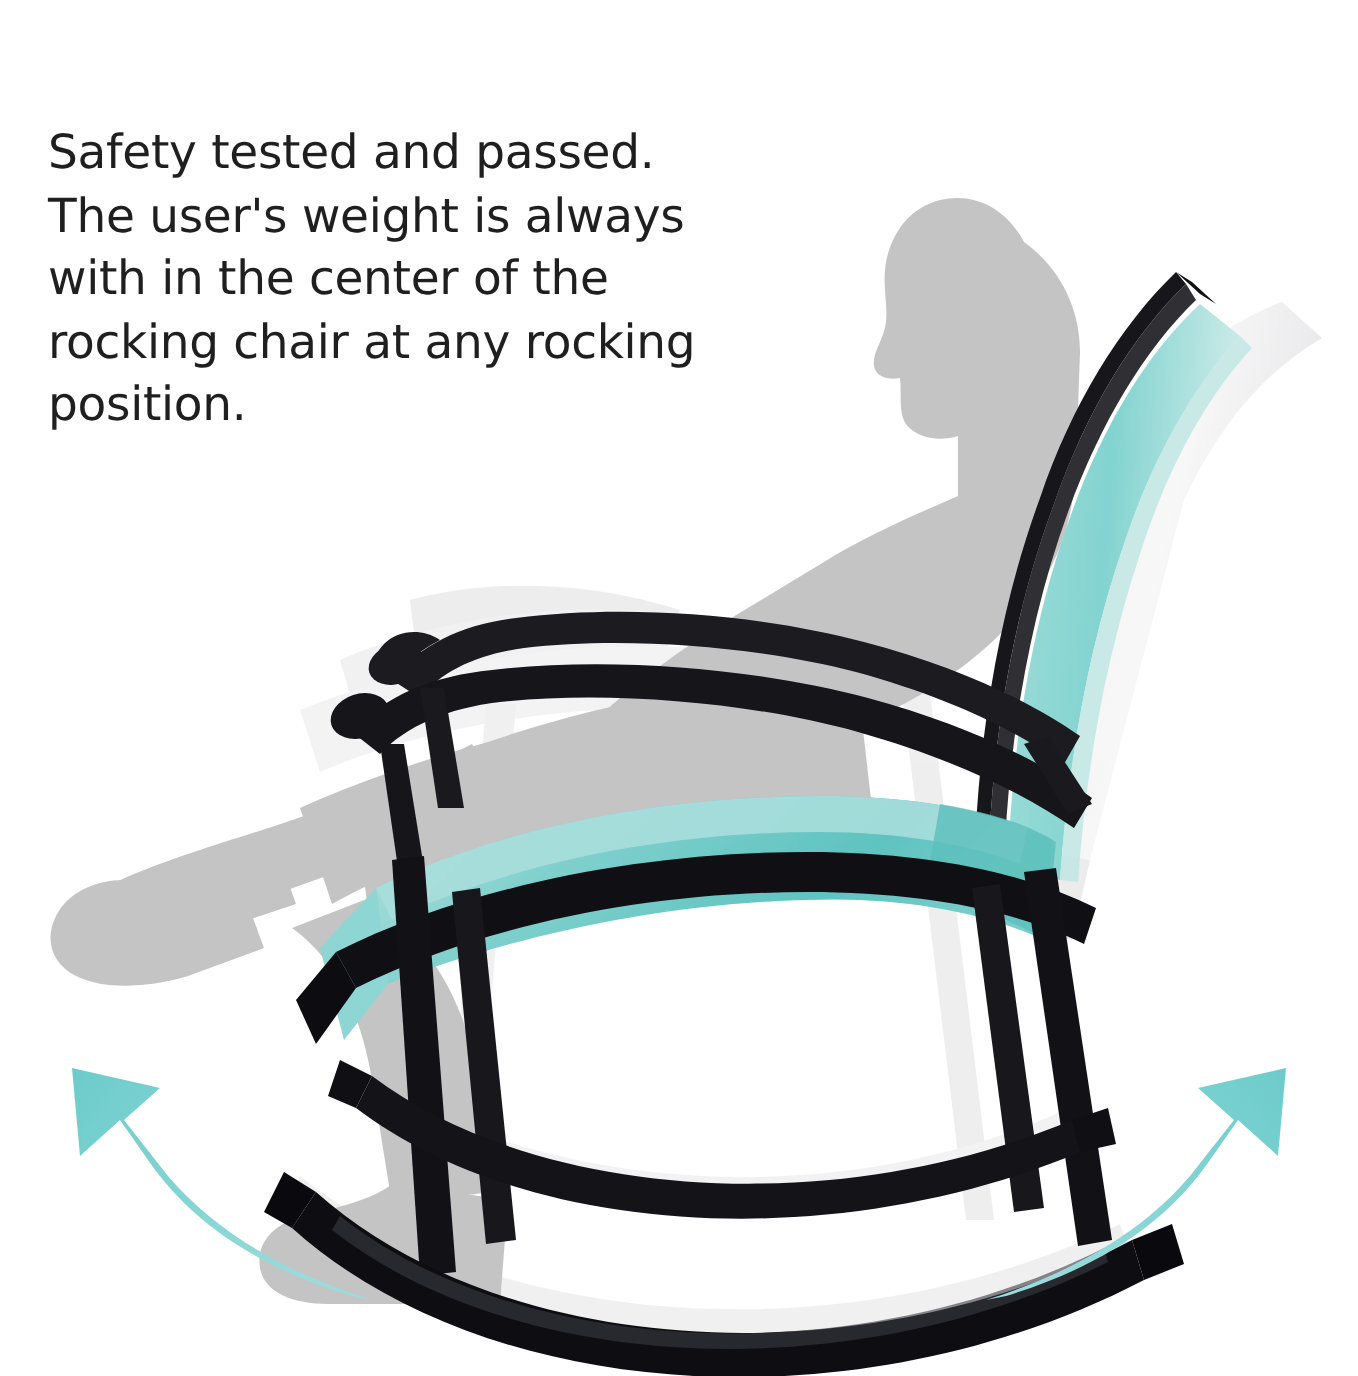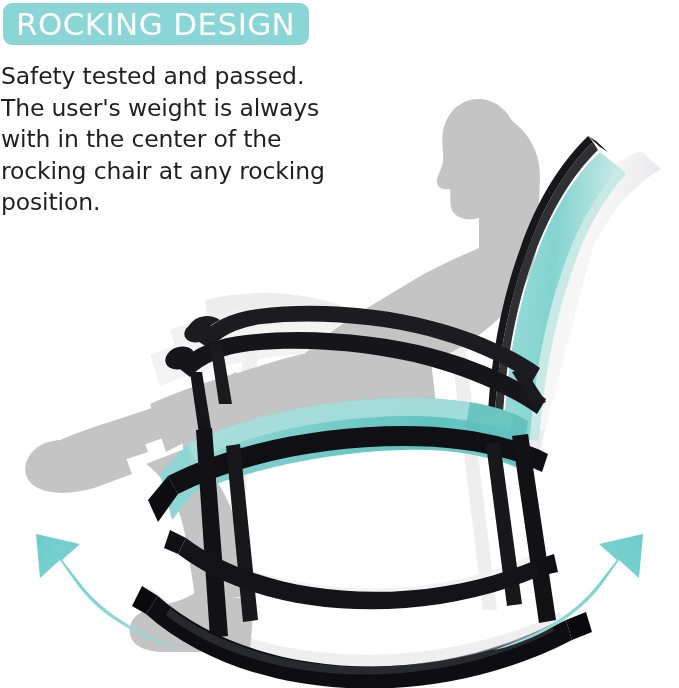--- a/index.html
+++ b/index.html
@@ -38,21 +38,21 @@
     font-size: 31px;
     font-weight: 400;
     letter-spacing: 0.4px;
     line-height: 1;
     white-space: nowrap;
   }
 
   
   #body-copy {
     position: absolute;
-    left: 1px;
+    left: 24px;
     top: 61px;
     width: 350px;
     color: #201f1f;
     font-family: "DejaVu Sans", sans-serif;
     font-size: 23.5px;
     line-height: 31.5px;
     font-weight: 400;
     letter-spacing: -0.15px;
   }
   #body-copy p {
@@ -334,21 +334,18 @@
                  L 599 544
                  L 617 560
                  L 595 588
                  C 571 616, 537 636, 493 650
                  Z" fill="url(#arrowGradR)"></path>
       </g>
 
     </svg>
   </div>
 
-  <div id="headline-badge">
-    <span id="headline-text">ROCKING DESIGN</span>
-  </div>
 
   <div id="body-copy">
     <p>Safety tested and passed. The user's weight is always with in the center of the rocking chair at any rocking position.</p>
   </div>
 
 </div>
 
 </body></html>

